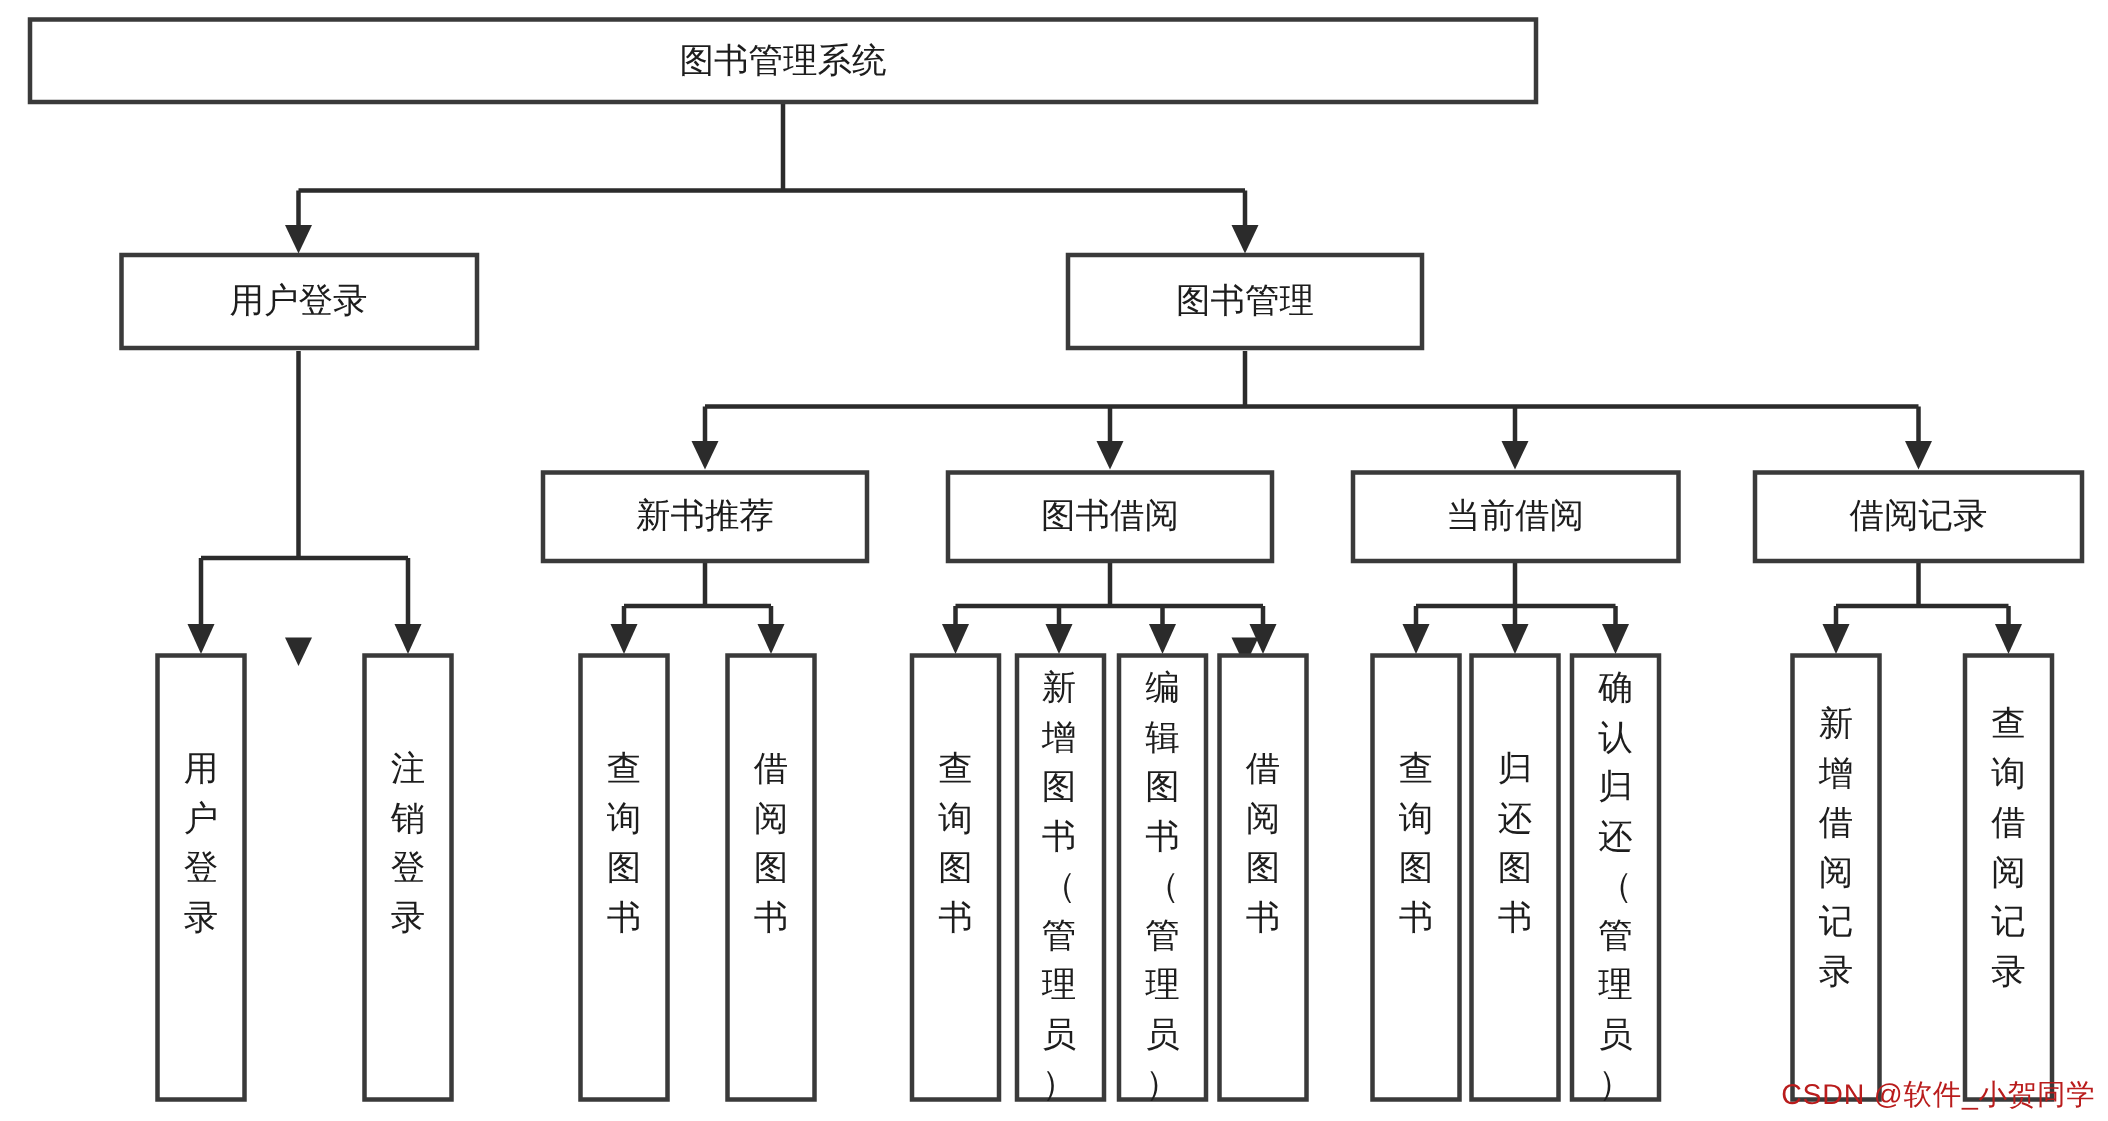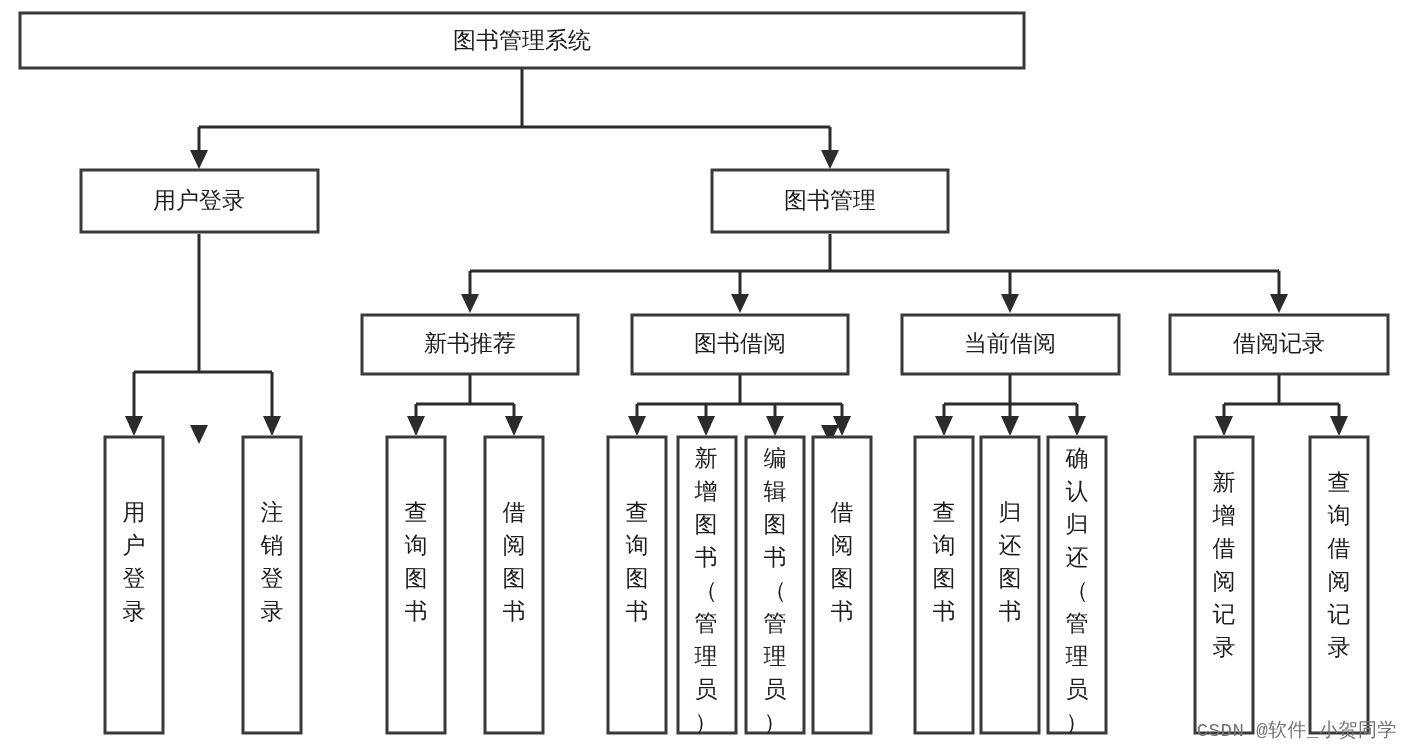--- a/index.html
+++ b/index.html
@@ -42,23 +42,23 @@
   }
   .edge-line {
     stroke: #2b2b2b;
     stroke-width: 3;
     fill: none;
   }
   .watermark {
     position: absolute;
     right: 8px;
     bottom: 4px;
-    color: #737373;
+    color: #b91c1c;
     font-size: 19px;
-    font-family: Liberation Mono, monospace;
+    font-family: Liberation Sans, sans-serif;
     white-space: nowrap;
     letter-spacing: 0.5px;
     user-select: none;
   }
 </style>
 </head>
 <body>
 
 <div id="stage">
 

